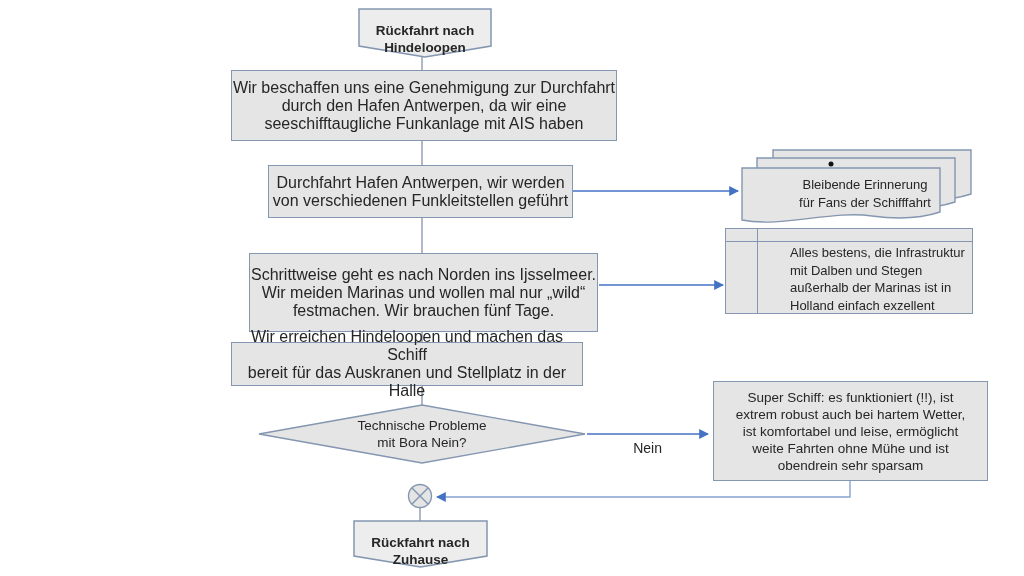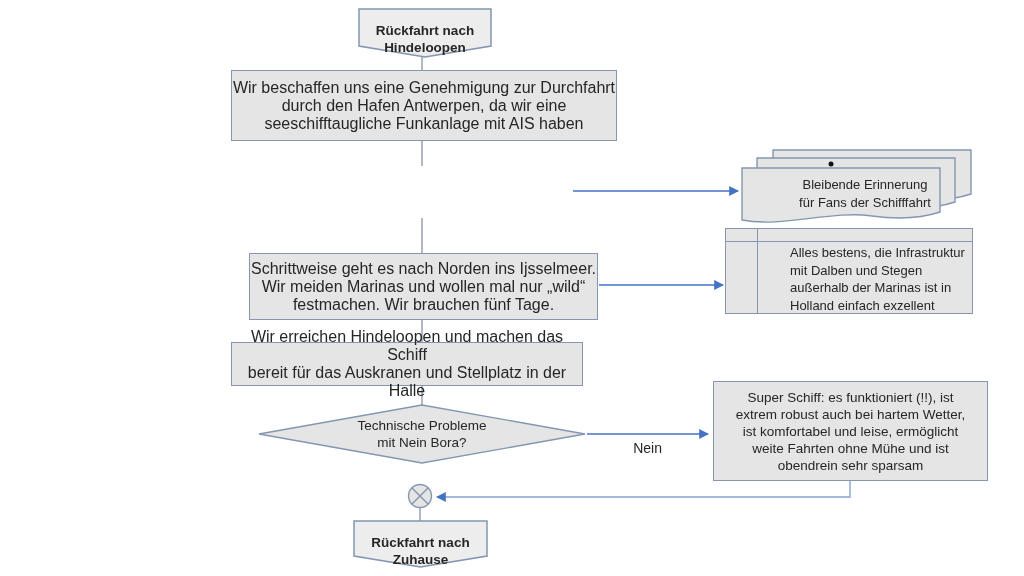--- a/index.html
+++ b/index.html
@@ -81,39 +81,43 @@
     <div class="label banner-text">Rückfahrt nach
 Hindeloopen</div>
   </div>
 
   <div class="shape rect-node" style="left:231px;top:70px;width:386px;height:71px;">
     <div class="label node-text">Wir beschaffen uns eine Genehmigung zur Durchfahrt
 durch den Hafen Antwerpen, da wir eine
 seeschifftaugliche Funkanlage mit AIS haben</div>
   </div>
 
+  <div class="shape rect-node" style="left:268px;top:165px;width:305px;height:53px;">
+    <div class="label node-text">Durchfahrt Hafen Antwerpen, wir werden
+von verschiedenen Funkleitstellen geführt</div>
+  </div>
 
   <div class="shape" style="left:742px;top:150px;width:232px;height:78px;">
     <svg viewBox="0 0 232 78">
       <g transform="translate(31,0)">
         <path d="M0,0 H198 V44 C180,50 160,52 130,48 C90,42 40,60 0,52 Z" style="fill:var(--shape-fill);stroke:var(--shape-border);stroke-width:1.4;"></path>
       </g>
       <g transform="translate(15,8)">
         <path d="M0,0 H198 V44 C180,50 160,52 130,48 C90,42 40,60 0,52 Z" style="fill:var(--shape-fill);stroke:var(--shape-border);stroke-width:1.4;"></path>
       </g>
       <g transform="translate(0,18)">
         <path d="M0,0 H198 V44 C180,50 160,52 130,48 C90,42 40,60 0,52 Z" style="fill:var(--shape-fill);stroke:var(--shape-border);stroke-width:1.4;"></path>
       </g>
       <circle cx="89" cy="14" r="2.5" style="fill:var(--dot);"></circle>
     </svg>
     <div class="label small-text" style="top:26px;width:198px;">Bleibende Erinnerung
 für Fans der Schifffahrt</div>
   </div>
 
-  <div class="shape rect-node" style="left:249px;top:253px;width:349px;height:67px;">
+  <div class="shape rect-node" style="left:249px;top:253px;width:349px;height:79px;">
     <div class="label node-text">Schrittweise geht es nach Norden ins Ijsselmeer.
 Wir meiden Marinas und wollen mal nur „wild“
 festmachen. Wir brauchen fünf Tage.</div>
   </div>
 
   <div class="shape" style="left:725px;top:228px;width:248px;height:86px;background:var(--shape-fill);border:1.5px solid var(--shape-border);">
     <div class="divider-h" style="top:12px;"></div>
     <div class="divider-v" style="left:31px;"></div>
     <div class="label small-text left-align" style="left:40px;top:15px;right:4px;line-height:17.5px;">Alles bestens, die Infrastruktur
 mit Dalben und Stegen
@@ -124,21 +128,21 @@
   <div class="shape rect-node" style="left:231px;top:342px;width:352px;height:44px;">
     <div class="label node-text">Wir erreichen Hindeloopen und machen das Schiff
 bereit für das Auskranen und Stellplatz in der Halle</div>
   </div>
 
   <div class="shape" style="left:258px;top:404px;width:328px;height:60px;">
     <svg viewBox="0 0 328 60" preserveAspectRatio="none">
       <polygon points="164,1 327,30 164,59 1,30" style="fill:var(--shape-fill);stroke:var(--shape-border);stroke-width:1.4;"></polygon>
     </svg>
     <div class="label" style="top:13px;font-size:13.5px;line-height:17px;">Technische Probleme
-mit Nein Bora?</div>
+mit Bora Nein?</div>
   </div>
 
   <div class="floating-label" style="left:612px;top:440px;width:50px;">Nein</div>
 
   <div class="shape rect-node" style="left:713px;top:381px;width:275px;height:100px;">
     <div class="label" style="position:static;font-size:13.5px;line-height:17px;">Super Schiff: es funktioniert (!!), ist
 extrem robust auch bei hartem Wetter,
 ist komfortabel und leise, ermöglicht
 weite Fahrten ohne Mühe und ist
 obendrein sehr sparsam</div>

